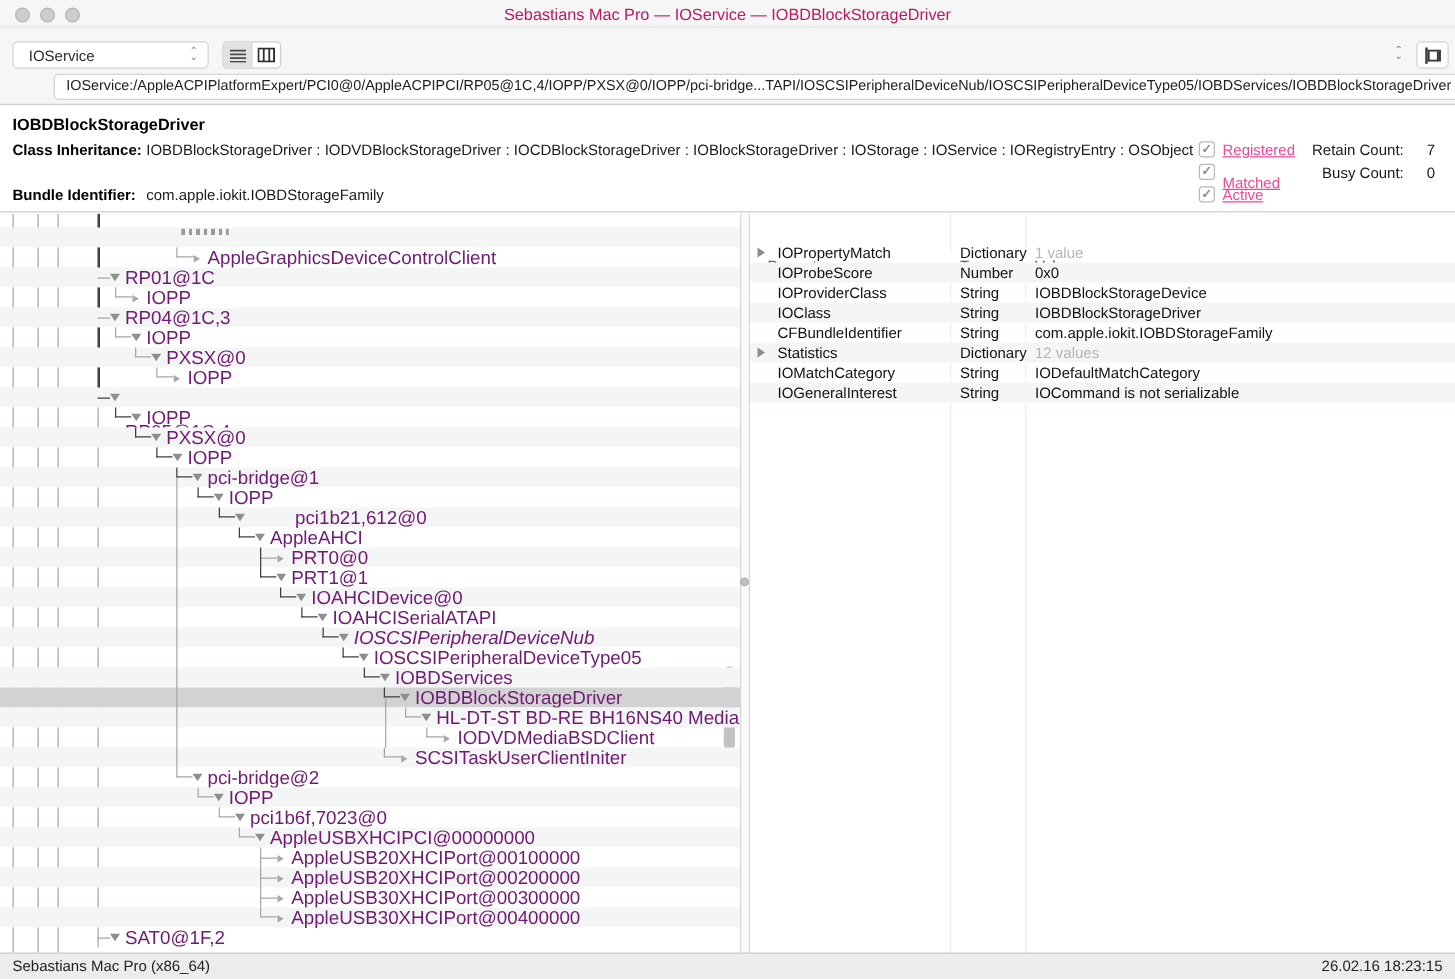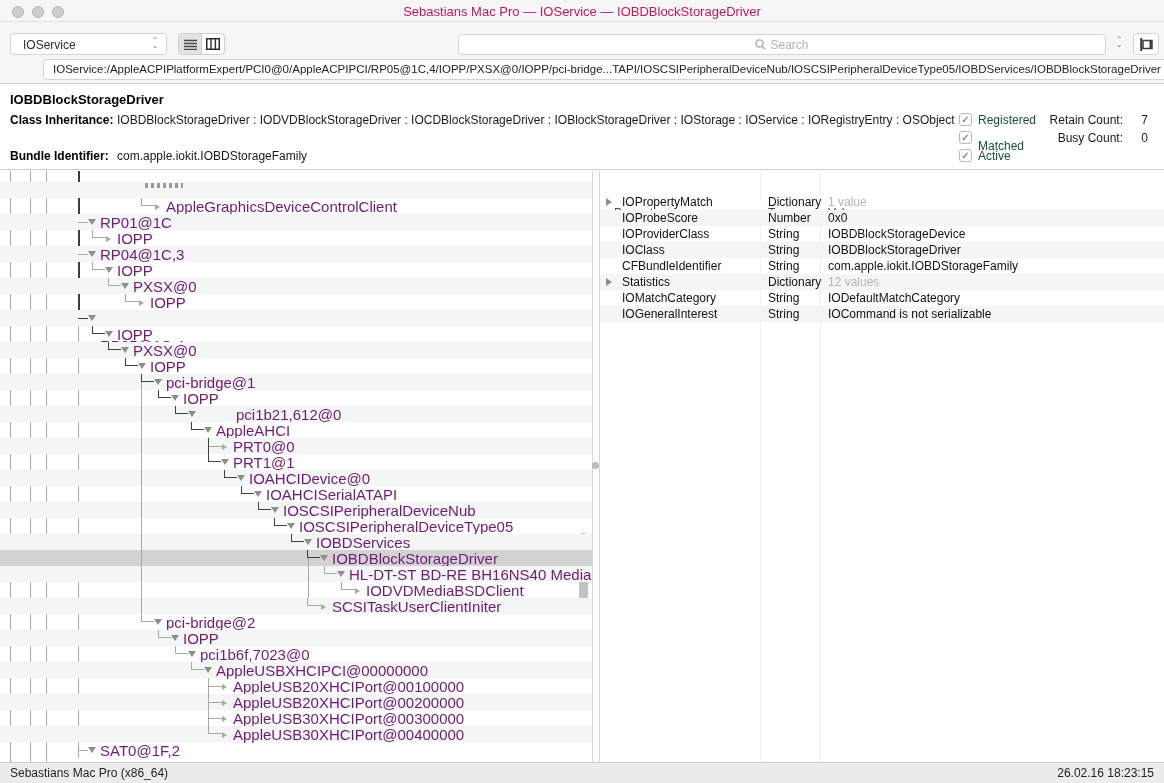--- a/index.html
+++ b/index.html
@@ -31,21 +31,21 @@
 
   #pathbar { left:10px; top:59px; width:1144px; height:21px;margin-left:33px; }
   #pathbar .txt { position:absolute; left:9px; top:3px; font-size:11.5px; color:#222; white-space:nowrap; }
 
   
   #info { left:0; top:85px; width:1164px; height:85px; background:#fff; border-bottom:1px solid #cfcfcf; }
   #obj-title { left:10px; top:7px; font-size:13px; font-weight:bold; color:#000; }
   .info-lbl { font-weight:bold; font-size:12px; color:#000; }
   .info-val { font-size:12px; color:#1a1a1a; }
   .cb { position:absolute; width:13px; height:13px; background:#fff; border:1px solid #b9b9b9; border-radius:3px; font-size:10px; line-height:11px; text-align:center; color:#8b8b8b; font-weight:bold; }
-  .cb-lbl { position:absolute; font-size:12px; color:#14532d; }
+  .cb-lbl { position:absolute; font-size:12px; color:#ec4899;text-decoration:underline; }
   .cnt-lbl { position:absolute; font-size:12px; color:#1a1a1a; text-align:right; width:90px; }
   .cnt-val { position:absolute; font-size:12px; color:#1a1a1a; text-align:right; width:20px; }
 
   
   #content { left:0; top:171px; width:1164px; height:591px; background:#fff; }
   #tree-pane { left:0; top:0; width:592px; height:591px; overflow:hidden; background:#fff; }
   #divider { left:592px; top:0; width:8px; height:591px; background:#fbfbfb; border-left:1px solid #d6d6d6; border-right:1px solid #d6d6d6; }
   #split-handle { left:592px; top:291px; width:7px; height:7px; border-radius:50%; background:#c0c0c0; border:1px solid #adadad; }
   #prop-pane { left:600px; top:0; width:564px; height:591px; background:#fff; }
   .tree-lbl { position:absolute; font-size:15px; color:#701a75; white-space:nowrap; line-height:13px; }
@@ -96,26 +96,20 @@
     <div class="seg-div"></div>
     <div class="seg-btn">
       <svg width="14" height="12">
         <rect x="0.75" y="0.75" width="12.5" height="10.5" fill="none" stroke="#2c2c2c" stroke-width="1.5"></rect>
         <line x1="5" y1="1" x2="5" y2="11" stroke="#2c2c2c" stroke-width="1.4"></line>
         <line x1="9.4" y1="1" x2="9.4" y2="11" stroke="#2c2c2c" stroke-width="1.4"></line>
       </svg>
     </div>
   </div>
 
-  <div id="search" class="abs field">
-    <span class="ph"><svg width="11" height="11" style="vertical-align:-1px; margin-right:4px">
-          <circle cx="4.5" cy="4.5" r="3.6" fill="none" stroke="#a9a9a9" stroke-width="1.3"></circle>
-          <line x1="7.2" y1="7.2" x2="10.3" y2="10.3" stroke="#a9a9a9" stroke-width="1.3"></line>
-        </svg><span>Search</span></span>
-  </div>
 
   <div id="tb-stepper" class="abs">
     <span class="updown" style="left:2px; top:3px;">⌃<br>⌄</span>
   </div>
 
   <div id="inspector-btn" class="abs field">
     <svg width="17" height="15">
       <line x1="3.2" y1="1" x2="3.2" y2="14" stroke="#3c3c3c" stroke-width="2"></line>
       <rect x="5" y="3.5" width="9" height="8" fill="none" stroke="#3c3c3c" stroke-width="1.5"></rect>
       <line x1="12.7" y1="4" x2="12.7" y2="11" stroke="#3c3c3c" stroke-width="2.4"></line>
@@ -221,21 +215,21 @@
       <div style="position: absolute; left: 0px; top: 299px; width: 592px; height: 16px; background: rgb(244, 245, 245);"></div>
       <div style="position: absolute; left: 224px; top: 299px; width: 13px; height: 8px; border-left: 1.5px solid rgb(63, 63, 63); border-bottom: 1.5px solid rgb(63, 63, 63);"></div>
       <div class="tri-down" style="position: absolute; left: 237px; top: 304px;"></div>
       <div class="tree-lbl" style="position: absolute; left: 249px; top: 301px;">IOAHCIDevice@0</div>
       <div style="position: absolute; left: 241px; top: 315px; width: 13px; height: 8px; border-left: 1.5px solid rgb(63, 63, 63); border-bottom: 1.5px solid rgb(63, 63, 63);"></div>
       <div class="tri-down" style="position: absolute; left: 254px; top: 320px;"></div>
       <div class="tree-lbl" style="position: absolute; left: 266px; top: 317px;">IOAHCISerialATAPI</div>
       <div style="position: absolute; left: 0px; top: 331px; width: 592px; height: 16px; background: rgb(244, 245, 245);"></div>
       <div style="position: absolute; left: 258px; top: 331px; width: 13px; height: 8px; border-left: 1.5px solid rgb(63, 63, 63); border-bottom: 1.5px solid rgb(63, 63, 63);"></div>
       <div class="tri-down" style="position: absolute; left: 271px; top: 336px;"></div>
-      <div class="tree-lbl" style="position: absolute; left: 283px; top: 333px;">IOSCSIPeripheralDeviceNub</div>
+      <div class="tree-lbl" style="position: absolute; left: 283px; top: 333px; font-style: italic;">IOSCSIPeripheralDeviceNub</div>
       <div style="position: absolute; left: 274px; top: 347px; width: 13px; height: 8px; border-left: 1.5px solid rgb(63, 63, 63); border-bottom: 1.5px solid rgb(63, 63, 63);"></div>
       <div class="tri-down" style="position: absolute; left: 287px; top: 352px;"></div>
       <div class="tree-lbl" style="position: absolute; left: 299px; top: 349px;">IOSCSIPeripheralDeviceType05</div>
       <div style="position: absolute; left: 0px; top: 363px; width: 592px; height: 16px; background: rgb(244, 245, 245);"></div>
       <div style="position: absolute; left: 291px; top: 363px; width: 13px; height: 8px; border-left: 1.5px solid rgb(63, 63, 63); border-bottom: 1.5px solid rgb(63, 63, 63);"></div>
       <div class="tri-down" style="position: absolute; left: 304px; top: 368px;"></div>
       <div class="tree-lbl" style="position: absolute; left: 316px; top: 365px;">IOBDServices</div>
       <div style="position: absolute; left: 0px; top: 379px; width: 592px; height: 16px; background: rgb(210, 210, 210);"></div>
       <div style="position: absolute; left: 307px; top: 379px; width: 13px; height: 8px; border-left: 1.5px solid rgb(63, 63, 63); border-bottom: 1.5px solid rgb(63, 63, 63);"></div>
       <div class="tri-down" style="position: absolute; left: 320px; top: 384px;"></div>

